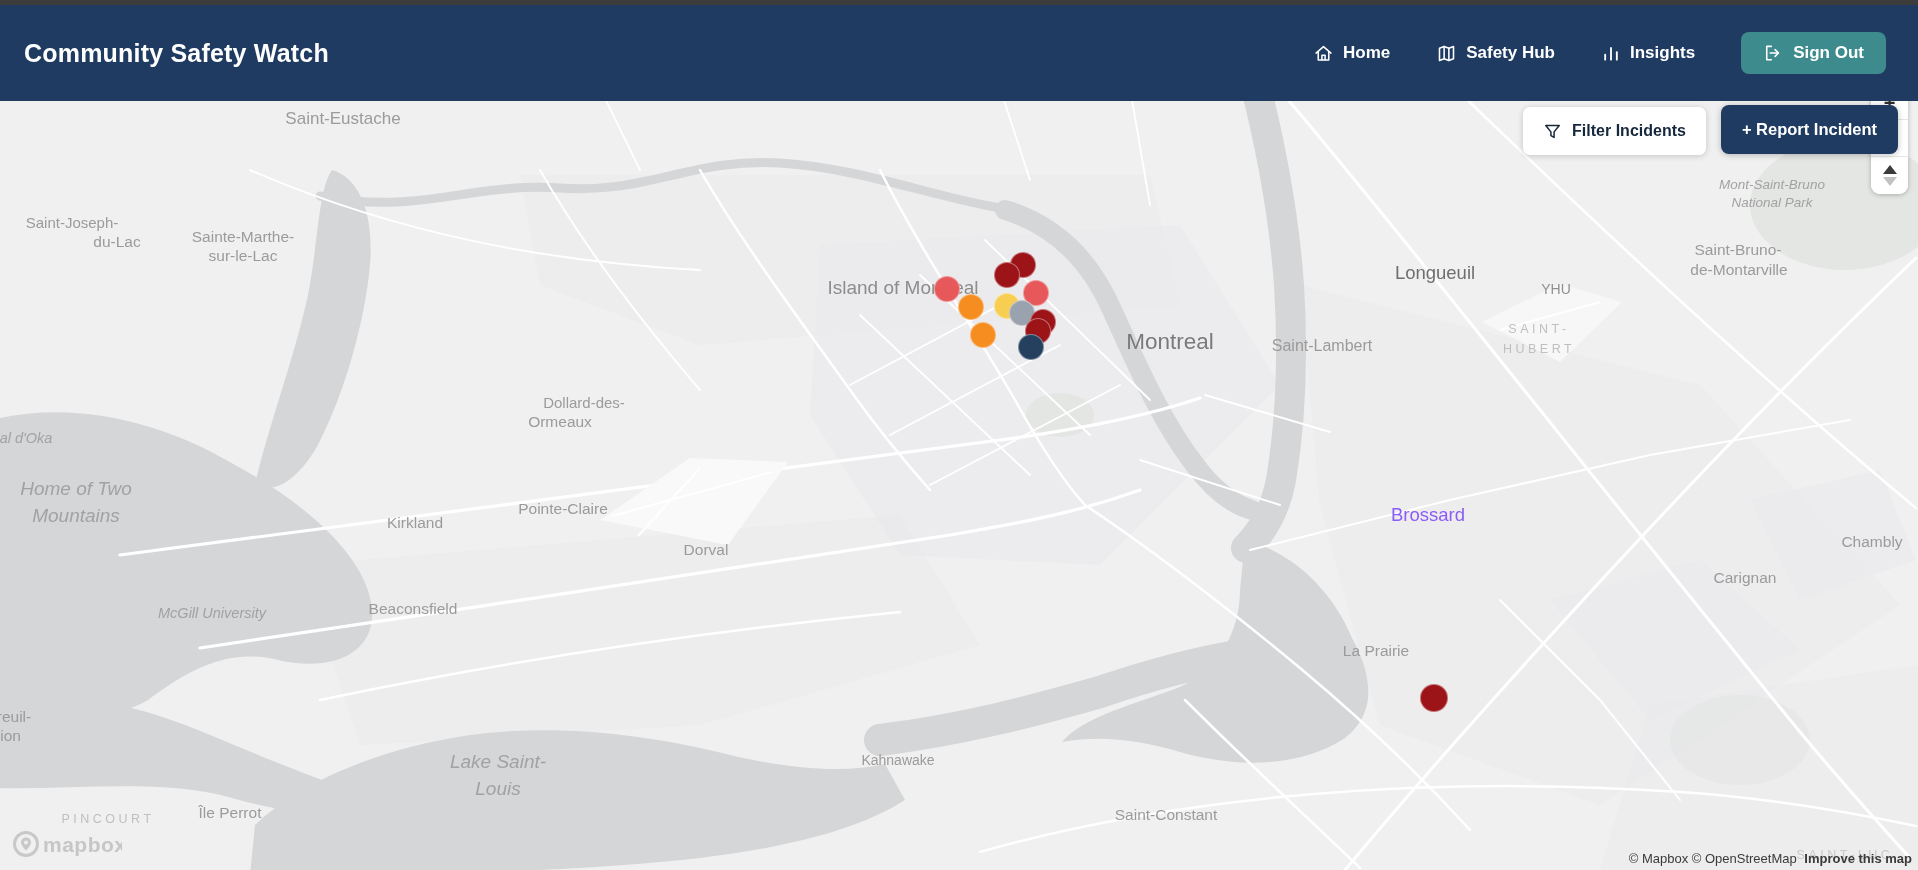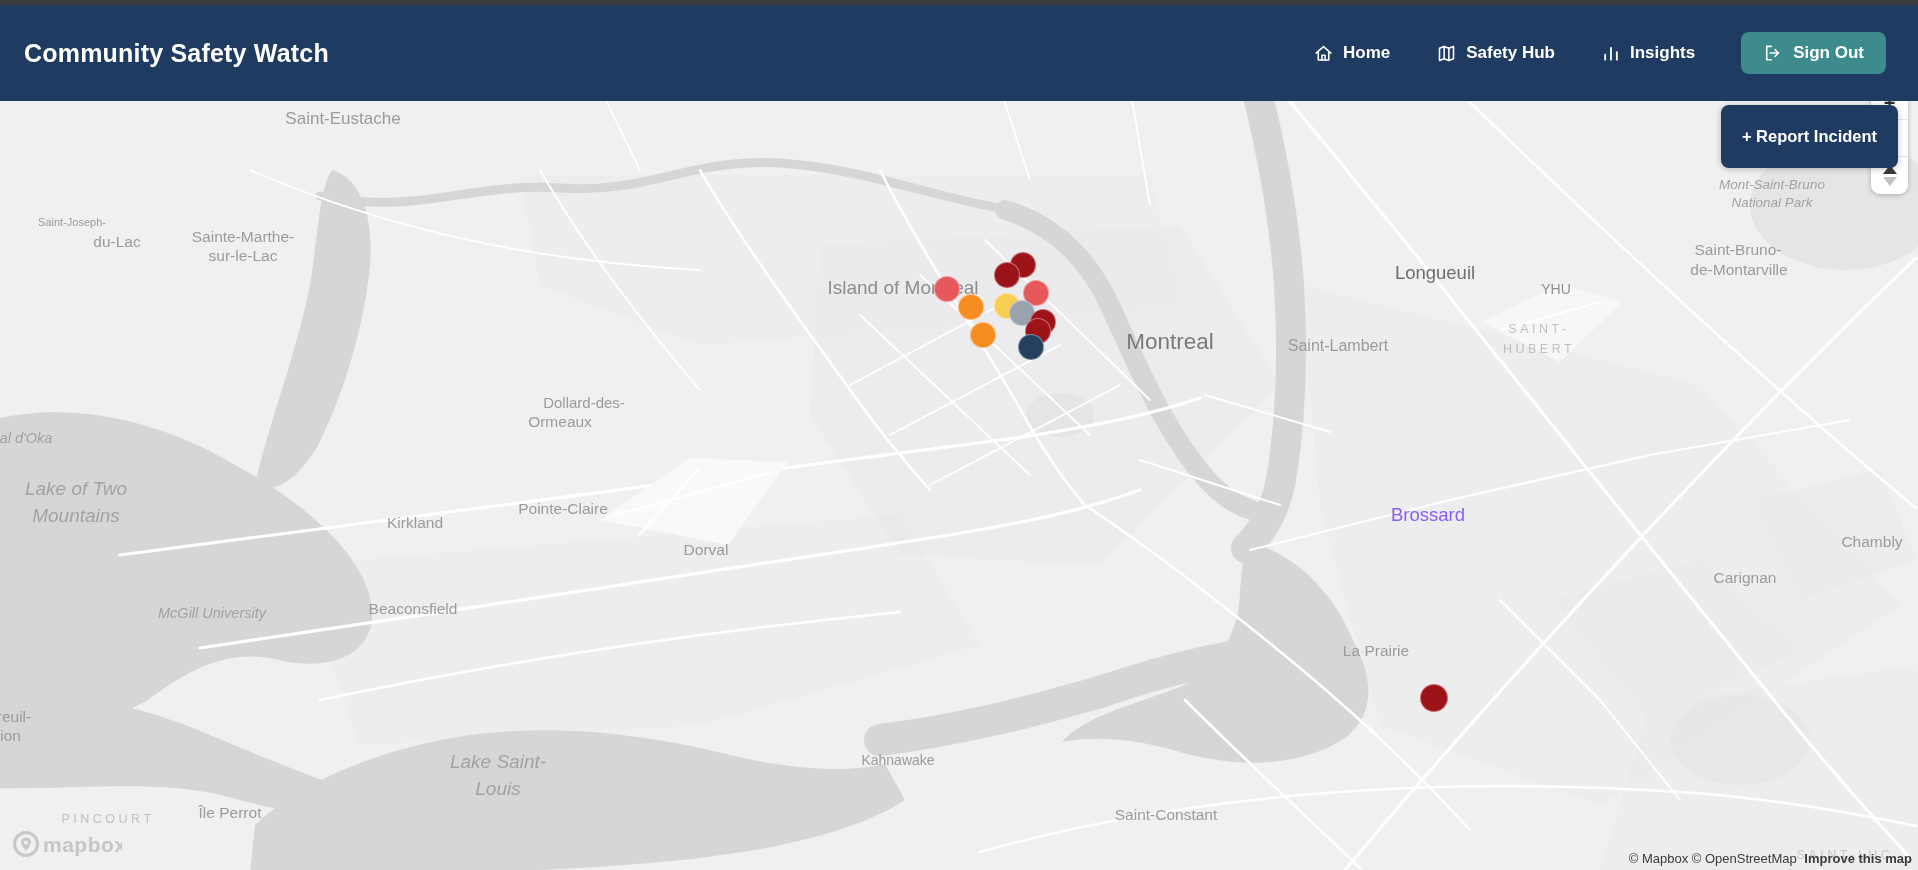--- a/index.html
+++ b/index.html
@@ -21,21 +21,21 @@
   .map-label{position:absolute;transform:translate(-50%,-50%);color:#9b9b9b;white-space:nowrap;
     font-family:"Liberation Sans",sans-serif;line-height:1;}
   .map-label.it{font-style:italic;color:#a2a2a2;}
   .map-label.sp{letter-spacing:.28em;color:#bfbfbf;font-weight:400;}
   .marker{position:absolute;border-radius:50%;border:1px solid rgba(255,255,255,.4);
     box-sizing:border-box;cursor:pointer;}
   .filter-btn{position:absolute;left:1523px;top:22px;width:183px;height:48px;background:#ffffff;
     border:none;border-radius:7px;box-shadow:0 1px 6px rgba(0,0,0,.18);display:flex;align-items:center;
     justify-content:center;gap:10px;font-size:16px;font-weight:600;color:#16283c;cursor:pointer;
     font-family:"Liberation Sans",sans-serif;z-index:10;}
-  .report-btn{position:absolute;left:1721px;top:20px;width:177px;height:63px;background:#1f3b61;
+  .report-btn{position:absolute;left:1721px;top:20px;width:177px;height:49px;background:#1f3b61;
     color:#fff;border:none;border-radius:8px;box-shadow:0 1px 6px rgba(0,0,0,.25);font-size:16.5px;
     font-weight:600;cursor:pointer;font-family:"Liberation Sans",sans-serif;z-index:10;}
   .nav-ctl{position:absolute;left:1871px;top:1px;width:37px;height:108px;background:#ffffff;
     border-radius:9px;box-shadow:0 1px 5px rgba(0,0,0,.25);display:flex;flex-direction:column;
     overflow:hidden;z-index:5;}
   .nav-ctl button{background:#fff;border:none;cursor:pointer;padding:0;
     font-family:"Liberation Sans",sans-serif;}
   .zin{height:33px;font-size:20px;font-weight:600;color:#2e2e2e;line-height:30px;}
   .zout{height:36px;}
   .pitch{height:37px;display:flex;flex-direction:column;align-items:center;justify-content:center;gap:3px;}
@@ -158,45 +158,45 @@
     </g>
 
     <path d="M 600 520 L 690 458 L 788 462 L 728 545 Z" fill="#f9f9fa"></path>
     <path d="M 612 516 L 772 472 M 638 536 L 700 468" stroke="#ffffff" stroke-width="2" fill="none"></path>
     <path d="M 1482 322 L 1560 284 L 1622 302 L 1560 362 Z" fill="#f7f7f8"></path>
     <path d="M 1500 330 L 1600 302" stroke="#ffffff" stroke-width="2" fill="none"></path>
   </svg>
 
   <div id="map-layers">
       <span class="map-label" style="left: 343px; top: 33px; font-size: 17px;">Saint-Eustache</span>
-      <span class="map-label" style="left: 72px; top: 137px; font-size: 11px;">Saint-Joseph-</span>
+      <span class="map-label" style="left: 72px; top: 137px; font-size: 15px;">Saint-Joseph-</span>
       <span class="map-label" style="left: 72px; top: 157px; font-size: 15.5px; margin-left: 45px;">du-Lac</span>
       <span class="map-label" style="left: 243px; top: 152px; font-size: 15.5px;">Sainte-Marthe-</span>
       <span class="map-label" style="left: 243px; top: 171px; font-size: 15.5px;">sur-le-Lac</span>
       <span class="map-label it" style="left: 22px; top: 353px; font-size: 14.5px;">nal d'Oka</span>
-      <span class="map-label it" style="left: 76px; top: 403px; font-size: 19px;">Lake of Two</span>
+      <span class="map-label it" style="left: 76px; top: 403px; font-size: 19px;">Home of Two</span>
       <span class="map-label it" style="left: 76px; top: 430px; font-size: 19px;">Mountains</span>
       <span class="map-label" style="left: 560px; top: 317px; font-size: 15px; margin-left: 24px;">Dollard-des-</span>
       <span class="map-label" style="left: 560px; top: 337px; font-size: 15.5px;">Ormeaux</span>
       <span class="map-label" style="left: 563px; top: 424px; font-size: 15.5px;">Pointe-Claire</span>
       <span class="map-label" style="left: 415px; top: 438px; font-size: 15.5px;">Kirkland</span>
       <span class="map-label" style="left: 706px; top: 465px; font-size: 15.5px;">Dorval</span>
       <span class="map-label" style="left: 413px; top: 524px; font-size: 15.5px;">Beaconsfield</span>
       <span class="map-label it" style="left: 212px; top: 528px; font-size: 14.5px;">McGill University</span>
       <span class="map-label it" style="left: 498px; top: 676px; font-size: 19px;">Lake Saint-</span>
       <span class="map-label it" style="left: 498px; top: 703px; font-size: 19px;">Louis</span>
       <span class="map-label" style="left: 14px; top: 632px; font-size: 15.5px;">reuil-</span>
       <span class="map-label" style="left: 8px; top: 651px; font-size: 15.5px;">rion</span>
       <span class="map-label sp" style="left: 108px; top: 734px; font-size: 12.5px;">PINCOURT</span>
       <span class="map-label" style="left: 230px; top: 728px; font-size: 15.5px;">Île Perrot</span>
       <span class="map-label" style="left: 898px; top: 675px; font-size: 14px;">Kahnawake</span>
       <span class="map-label" style="left: 1166px; top: 730px; font-size: 15.5px;">Saint-Constant</span>
       <span class="map-label" style="left: 903px; top: 202px; font-size: 19px; color: rgb(141, 141, 141);">Island of Montreal</span>
       <span class="map-label" style="left: 1170px; top: 257px; font-size: 22.5px; color: rgb(122, 122, 122);">Montreal</span>
-      <span class="map-label" style="left: 1322px; top: 261px; font-size: 16px; margin-left: 16px;">Saint-Lambert</span>
+      <span class="map-label" style="left: 1322px; top: 261px; font-size: 16px;">Saint-Lambert</span>
       <span class="map-label" style="left: 1435px; top: 188px; font-size: 18.5px; color: rgb(111, 111, 111);">Longueuil</span>
       <span class="map-label" style="left: 1556px; top: 204px; font-size: 14px; color: rgb(143, 143, 143);">YHU</span>
       <span class="map-label sp" style="left: 1539px; top: 244px; font-size: 12.5px;">SAINT-</span>
       <span class="map-label sp" style="left: 1539px; top: 264px; font-size: 12.5px;">HUBERT</span>
       <span class="map-label it" style="left: 1772px; top: 100px; font-size: 13.5px;">Mont-Saint-Bruno</span>
       <span class="map-label it" style="left: 1772px; top: 118px; font-size: 13.5px;">National Park</span>
       <span class="map-label" style="left: 1738px; top: 165px; font-size: 15.5px;">Saint-Bruno-</span>
       <span class="map-label" style="left: 1739px; top: 185px; font-size: 15.5px;">de-Montarville</span>
       <span class="map-label" style="left: 1428px; top: 430px; font-size: 18.5px; color: #8b5cf6;">Brossard</span>
       <span class="map-label" style="left: 1745px; top: 493px; font-size: 15.5px;">Carignan</span>
@@ -210,20 +210,26 @@
       <div class="marker" style="width: 26px; height: 26px; left: 958px; top: 209px; background: rgb(246, 141, 33);"></div>
       <div class="marker" style="width: 26px; height: 26px; left: 994px; top: 208px; background: rgb(248, 206, 82);"></div>
       <div class="marker" style="width: 26px; height: 26px; left: 1009px; top: 215px; background: rgb(154, 163, 173);"></div>
       <div class="marker" style="width: 26px; height: 26px; left: 1030px; top: 224px; background: rgb(156, 19, 24);"></div>
       <div class="marker" style="width: 26px; height: 26px; left: 1025px; top: 233px; background: rgb(156, 19, 24);"></div>
       <div class="marker" style="width: 26px; height: 26px; left: 970px; top: 237px; background: rgb(246, 141, 33);"></div>
       <div class="marker" style="width: 26px; height: 26px; left: 1018px; top: 249px; background: rgb(37, 64, 94);"></div>
       <div class="marker" style="width: 28px; height: 28px; left: 1420px; top: 599px; background: rgb(156, 19, 24);"></div>
     </div>
 
+  <button class="filter-btn">
+    <svg width="19" height="19" viewBox="0 0 24 24" fill="none" stroke="#16283c" stroke-width="1.9" stroke-linejoin="round">
+        <path d="M3.5 4.5 H20.5 L14 12.5 V19.5 L10 17.2 V12.5 Z"></path>
+      </svg>
+    <span>Filter Incidents</span>
+  </button>
 
   <button class="report-btn">
     <span>+ Report Incident</span>
   </button>
 
   <div class="nav-ctl">
     <button class="zin">+</button>
     <div class="ctl-sep"></div>
     <button class="zout"></button>
     <div class="ctl-sep"></div>

